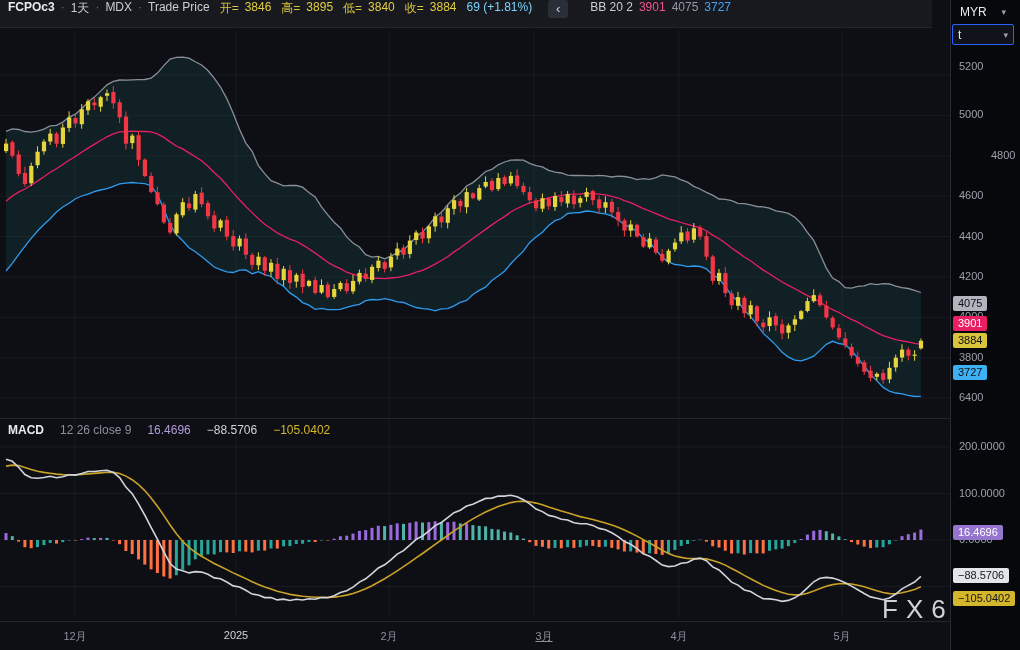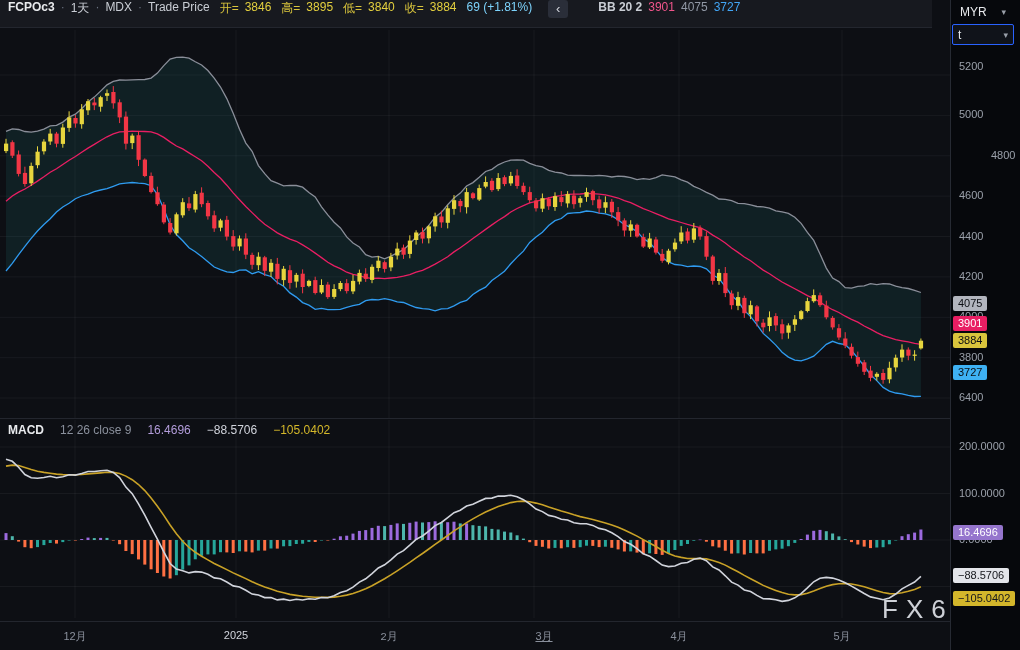--- a/index.html
+++ b/index.html
@@ -11,21 +11,21 @@
     border-bottom:1px solid #23262e;display:flex;align-items:flex-start;gap:6px;padding:0 8px;
     font-size:12px;z-index:7;white-space:nowrap}
   .tb-symbol{color:#e8eaed;font-weight:bold}
   .tb-sep{color:#6b7280}
   .tb-text{color:#c9cdd4}
   .ohlc-label{color:#d9c43c;margin-left:4px}
   .ohlc-val{color:#e3cf3e}
   .tb-chg{color:#7dd3fc;margin-left:4px}
   #collapse-btn{margin-left:10px;width:20px;height:18px;background:#2a2e39;border:none;border-radius:3px;
     color:#d1d4dc;font-size:13px;line-height:16px;cursor:pointer}
-  .bb-label{color:#c9cdd4;margin-left:24px;font-weight:bold}
+  .bb-label{color:#c9cdd4;margin-left:16px;font-weight:normal}
   .bb-basis{color:#f0558b}
   .bb-upper{color:#9198a5}
   .bb-lower{color:#42a5f5}
 
   
   #main-svg{position:absolute;left:0;top:30px;z-index:1}
   #macd-svg{position:absolute;left:0;top:420px;z-index:1}
   #panel-divider{position:absolute;left:0;top:418px;width:950px;height:1px;background:#23262e;z-index:2}
   #timeaxis-divider{position:absolute;left:0;top:621px;width:950px;height:1px;background:#23262e;z-index:2}
 
@@ -597,21 +597,21 @@
       <div class="badge" style="top: 333px; background: rgb(217, 196, 60); color: rgb(12, 14, 19);">3884</div>
       <div class="badge" style="top: 365px; background: rgb(62, 177, 244); color: rgb(12, 14, 19);">3727</div>
       <div class="badge" style="top: 525px; background: rgb(149, 117, 205); color: rgb(255, 255, 255);">16.4696</div>
       <div class="badge" style="top: 568px; background: rgb(227, 229, 234); color: rgb(21, 23, 28);">−88.5706</div>
       <div class="badge" style="top: 591px; background: rgb(211, 182, 43); color: rgb(21, 23, 28);">−105.0402</div>
     </div>
 
   <div id="time-axis">
       <div class="time-label" style="left: 75px;">12月</div>
       <div class="time-label bright" style="left: 236px;">2025</div>
-      <div class="time-label" style="left: 389px; font-family: Liberation Mono, monospace;">2月</div>
+      <div class="time-label" style="left: 389px;">2月</div>
       <div class="time-label" style="left: 544px; text-decoration: underline;">3月</div>
       <div class="time-label" style="left: 679px;">4月</div>
       <div class="time-label" style="left: 842px;">5月</div>
     </div>
 
   <div id="top-right">
     <button id="currency-btn">
       <span>MYR</span>
       <span class="caret">▾</span>
     </button>

